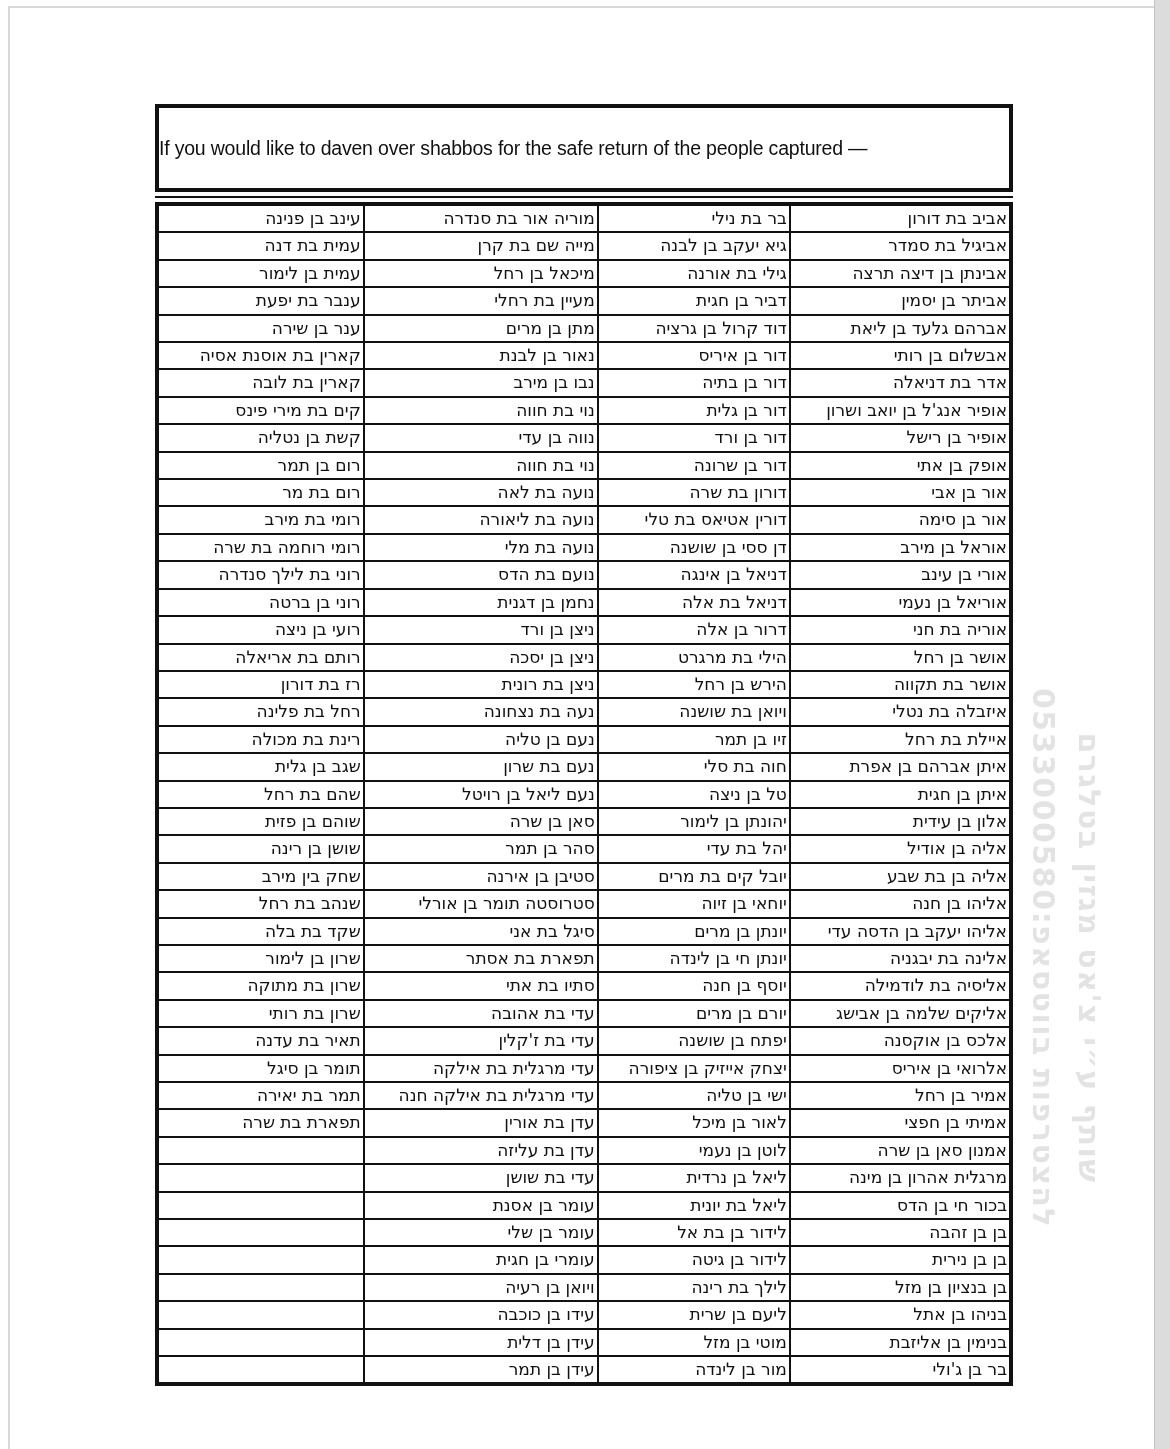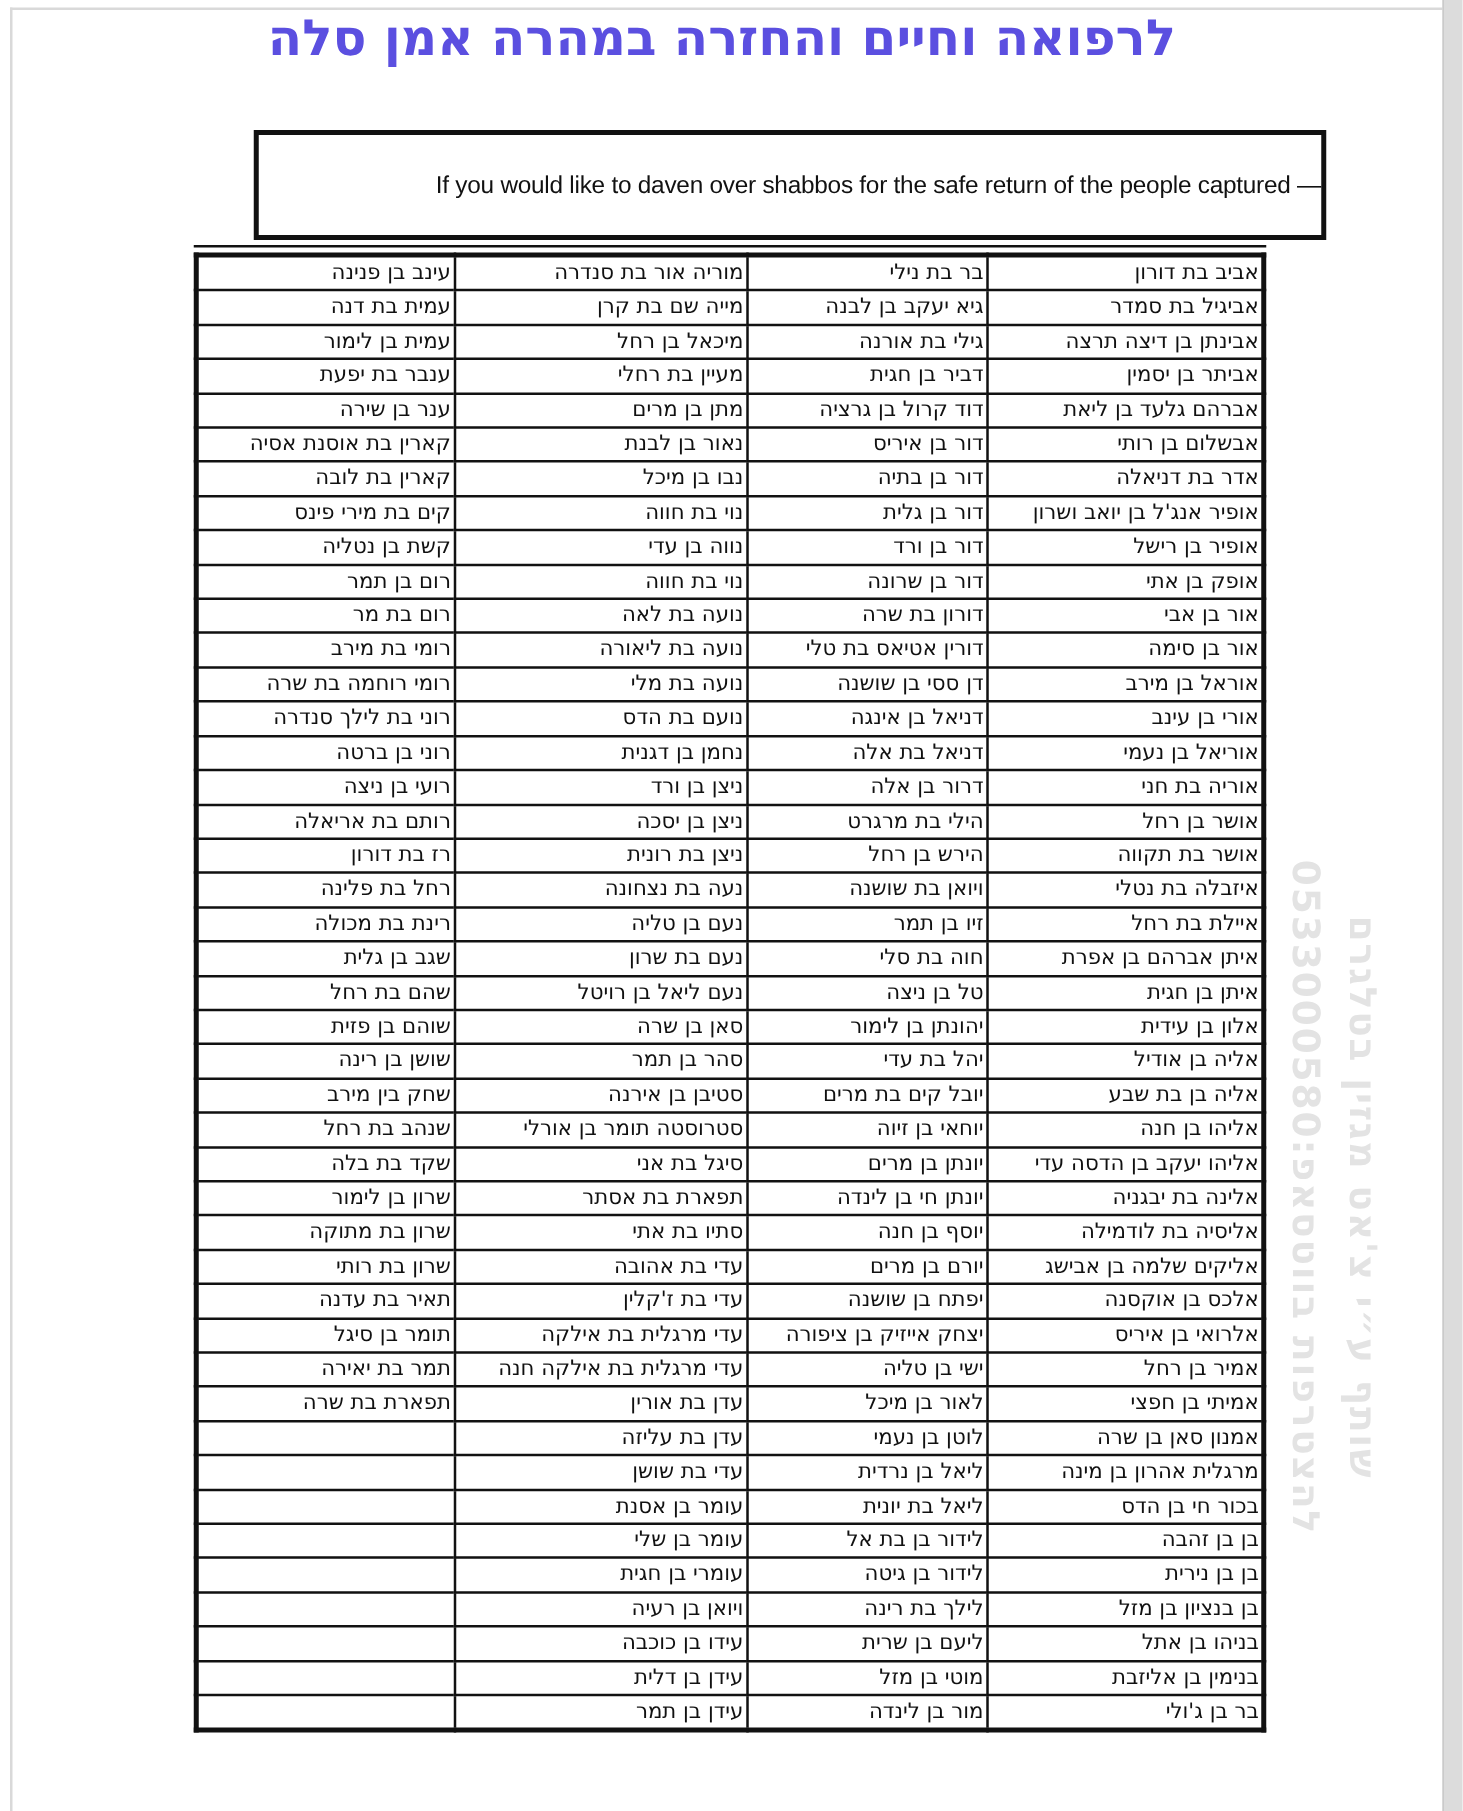--- a/index.html
+++ b/index.html
@@ -13,23 +13,23 @@
   .edge-right{position:absolute;right:0;top:0;width:16px;height:1449px;background:#dcdcdc;border-left:1px solid #c4c4c4;box-sizing:border-box;}
 
   .title{
     position:absolute;left:0;top:6px;width:1155px;text-align:center;
     color:#5b4fe0;font-weight:bold;font-size:40px;line-height:51px;
     direction:rtl;font-family:"DejaVu Sans",sans-serif;
   }
   .intro-box{
     position:absolute;left:155px;top:104px;width:858px;height:88px;
     border:4px solid #111;box-sizing:border-box;background:#fff;
-    display:flex;flex-direction:column;justify-content:center;align-items:flex-end;
+    display:flex;flex-direction:column;justify-content:center;align-items:flex-start;
     font-family:"Liberation Sans","DejaVu Sans",sans-serif;
-    font-size:19.5px;line-height:29px;color:#111;letter-spacing:-0.2px;margin-left:48px;
+    font-size:19.5px;line-height:29px;color:#111;letter-spacing:-0.2px;
   }
   .sep-line{position:absolute;left:155px;top:196px;width:858px;height:2px;background:#111;}
 
   .names-wrap{position:absolute;left:155px;top:202px;width:858px;direction:rtl;}
   table.names{
     width:100%;border-collapse:collapse;table-layout:fixed;
     border:4px solid #111;background:#fff;
   }
   table.names td{
     border:2px solid #111;height:25.4px;line-height:25.4px;
@@ -46,21 +46,20 @@
   }
 </style>
 </head>
 <body>
 
 <div class="edge-top"></div>
 <div class="edge-left"></div>
 <div class="edge-right"></div>
 
 <div class="title">
-  <div>לרפואה וחיים והחזרה במהרה אמן סלה</div>
 </div>
 
 <div class="intro-box">
   <div>If you would like to daven over shabbos for the safe return of the people captured —</div>
 </div>
 
 <div class="sep-line"></div>
 
 <div class="names-wrap">
   <table class="names">
@@ -103,21 +102,21 @@
         </tr>
         <tr>
           <td>אבשלום בן רותי</td>
           <td>דור בן איריס</td>
           <td>נאור בן לבנת</td>
           <td>קארין בת אוסנת אסיה</td>
         </tr>
         <tr>
           <td>אדר בת דניאלה</td>
           <td>דור בן בתיה</td>
-          <td>נבו בן מיכל</td>
+          <td>נבו בן מירב</td>
           <td>קארין בת לובה</td>
         </tr>
         <tr>
           <td>אופיר אנג'ל בן יואב ושרון</td>
           <td>דור בן גלית</td>
           <td>נוי בת חווה</td>
           <td>קים בת מירי פינס</td>
         </tr>
         <tr>
           <td>אופיר בן רישל</td>

